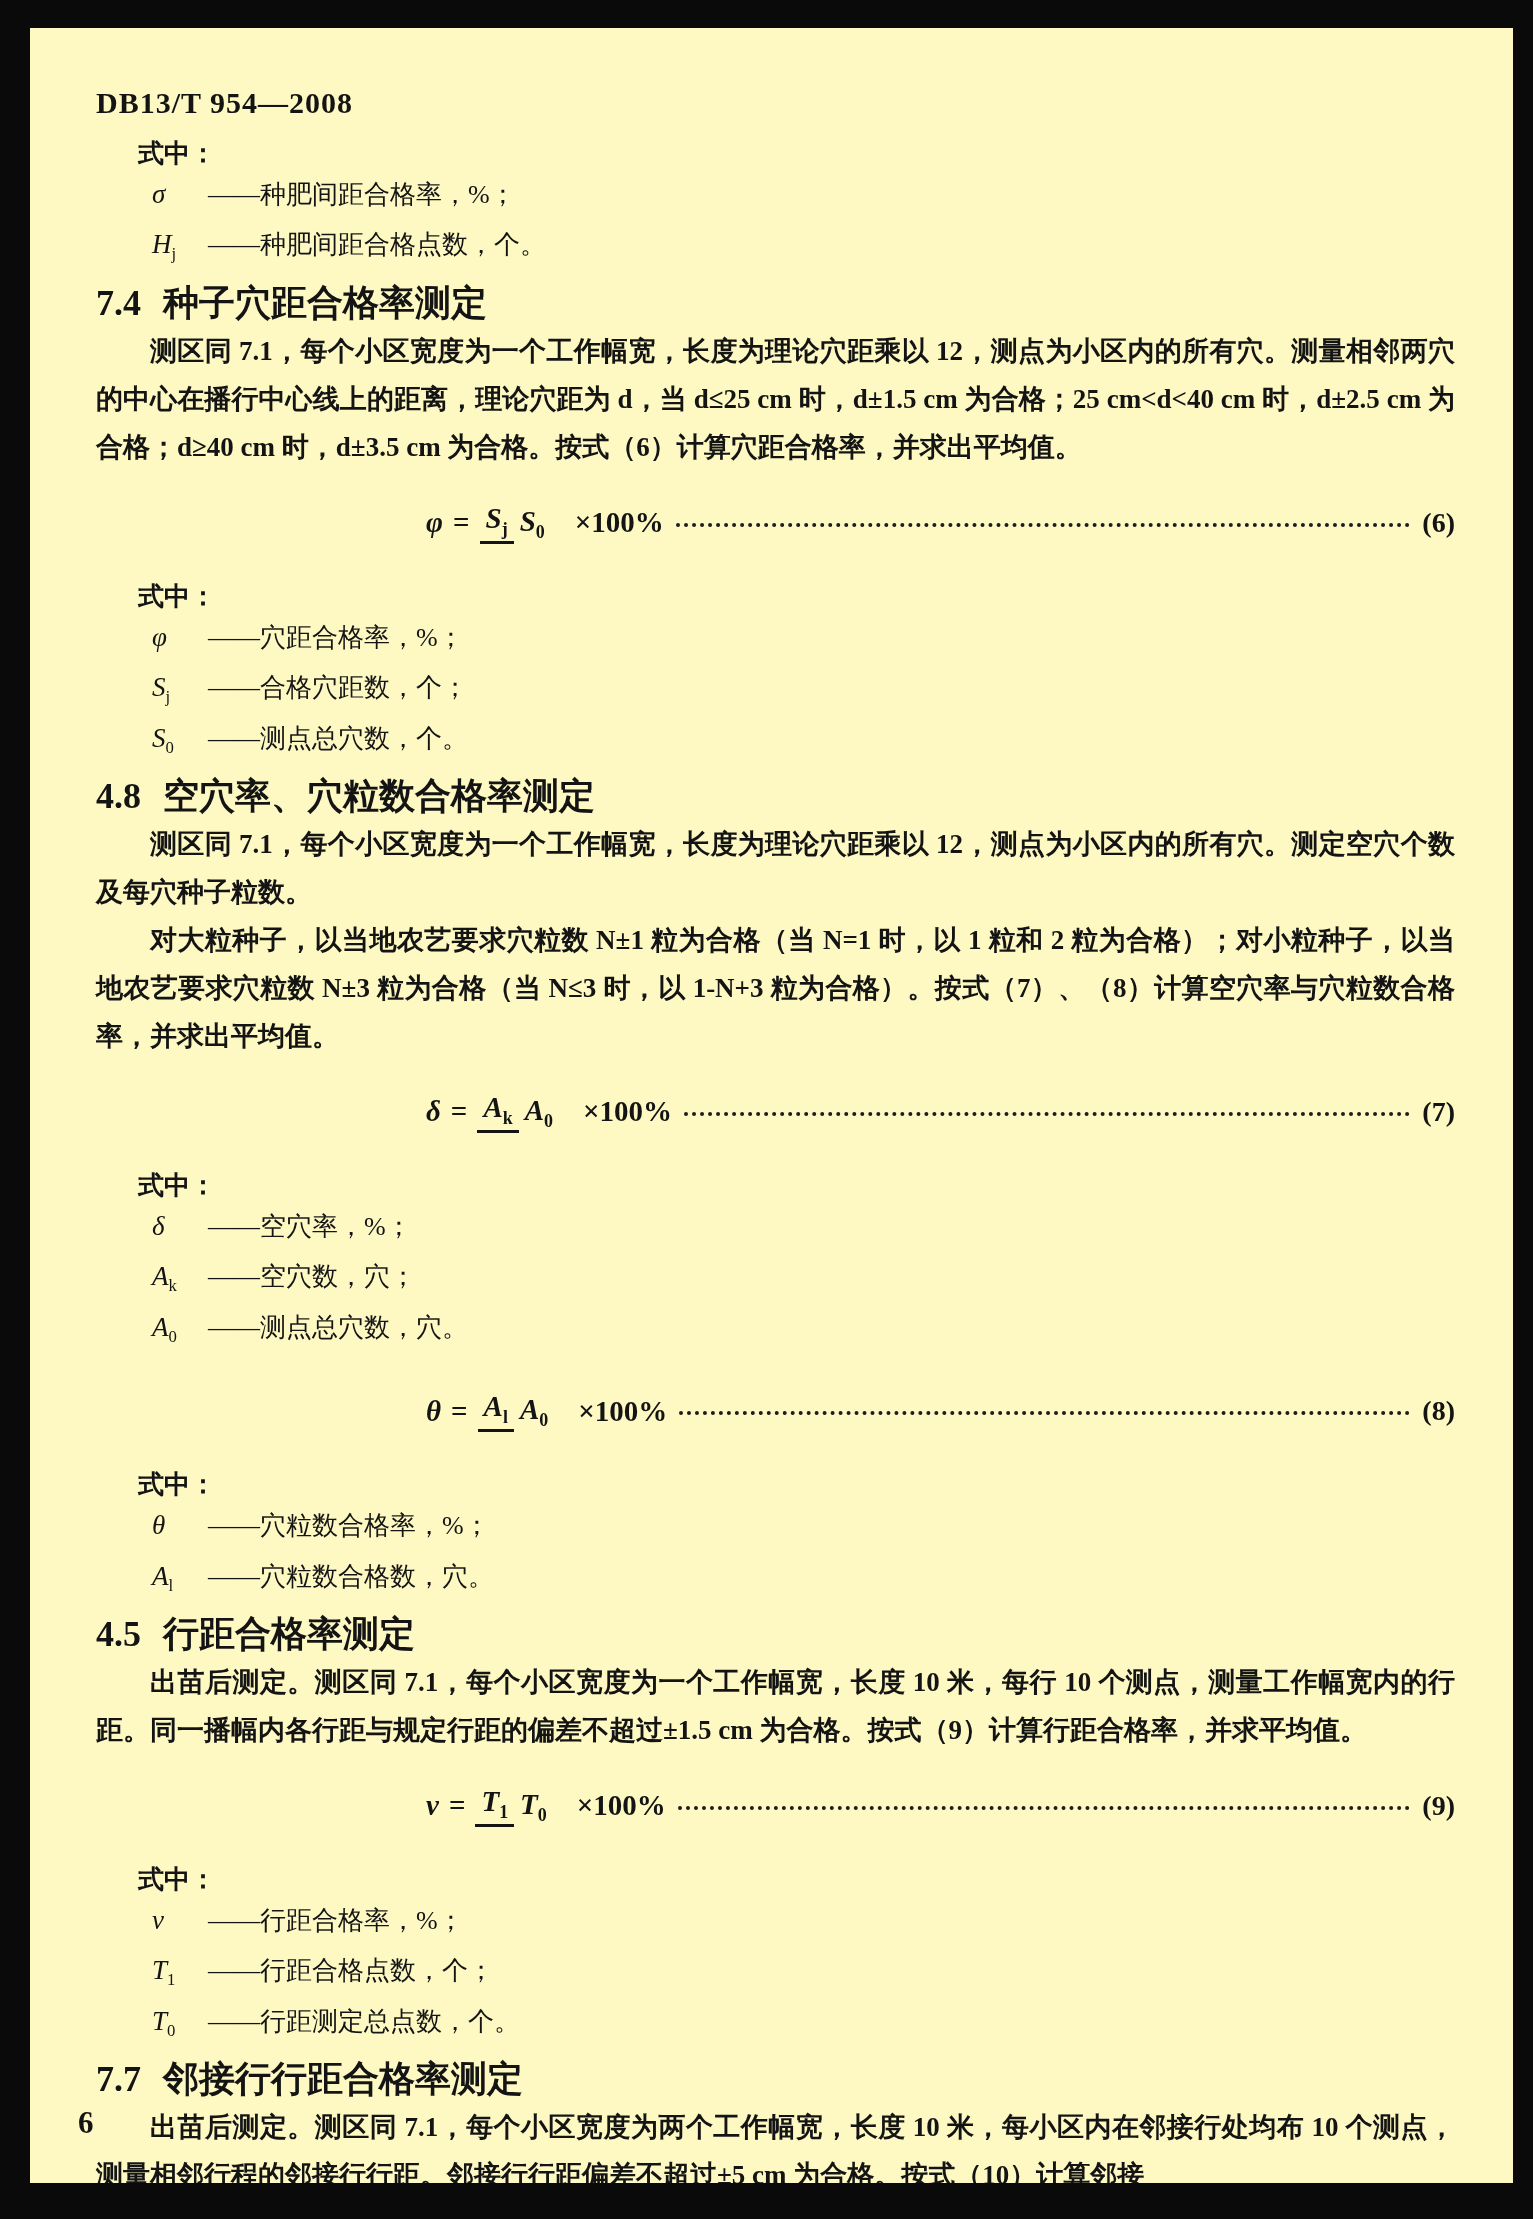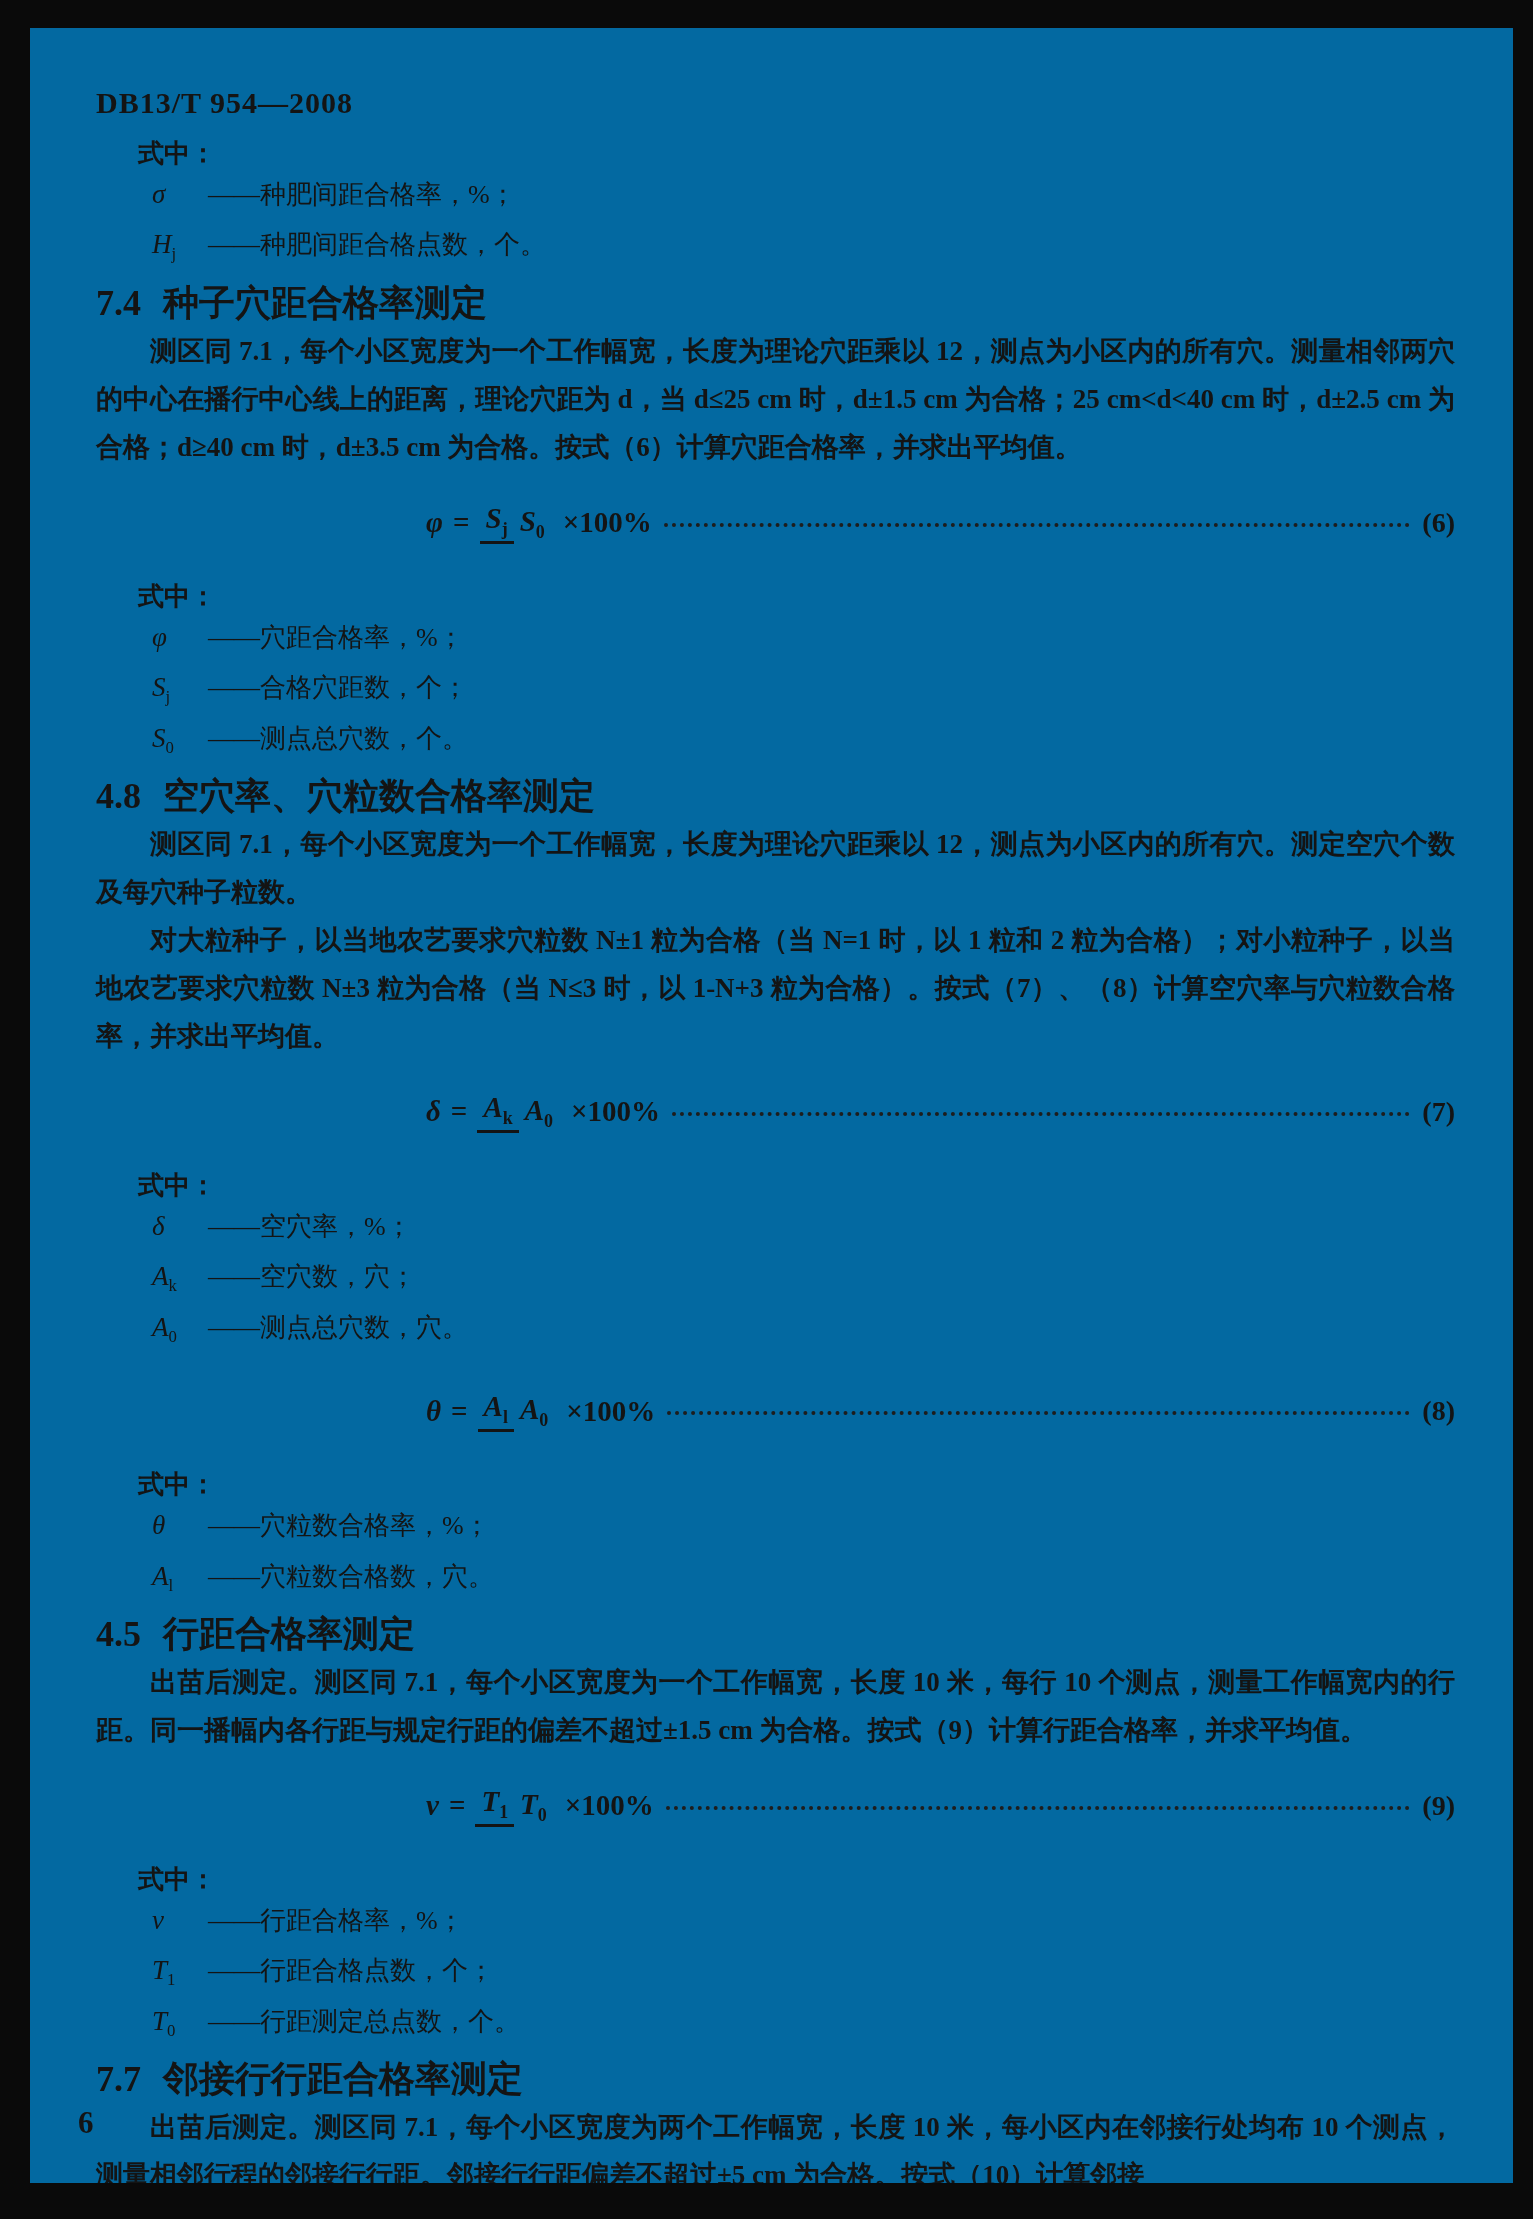--- a/index.html
+++ b/index.html
@@ -6,21 +6,21 @@
   html, body { width: 1533px; height: 2219px; }
   body {
     background: #0a0a0a;
     position: relative;
     font-family: "Liberation Serif", "DejaVu Serif", serif;
     color: #141414;
   }
   .page {
     position: absolute;
     left: 30px; top: 28px; right: 20px; bottom: 36px;
-    background: #0369a1;
+    background: #fef9c3;
     padding: 58px 58px 0 66px;
     overflow: hidden;
   }
   .doc-header {
     font-size: 30px;
     font-weight: 700;
     letter-spacing: 1px;
     margin-bottom: 14px;
   }
   .para {
@@ -77,21 +77,21 @@
     flex-direction: row;
     align-items: center;
     text-align: center;
     line-height: 1.15;
   }
   .frac-num {
     padding: 0 6px 2px 6px;
     border-bottom: 3px solid #141414;
   }
   .frac-den { padding: 2px 6px 0 6px; text-align: right; }
-  .f-mult { margin-left: 12px; font-family: Liberation Serif, serif; }
+  .f-mult { margin-left: 24px; font-family: Liberation Serif, serif; }
   .f-leader {
     flex: 1;
     height: 0;
     border-bottom: 4px dotted #1d1d1d;
     margin: 0 12px;
     align-self: center;
     transform: translateY(2px);
   }
   .f-eqno {
     flex: 0 0 auto;

